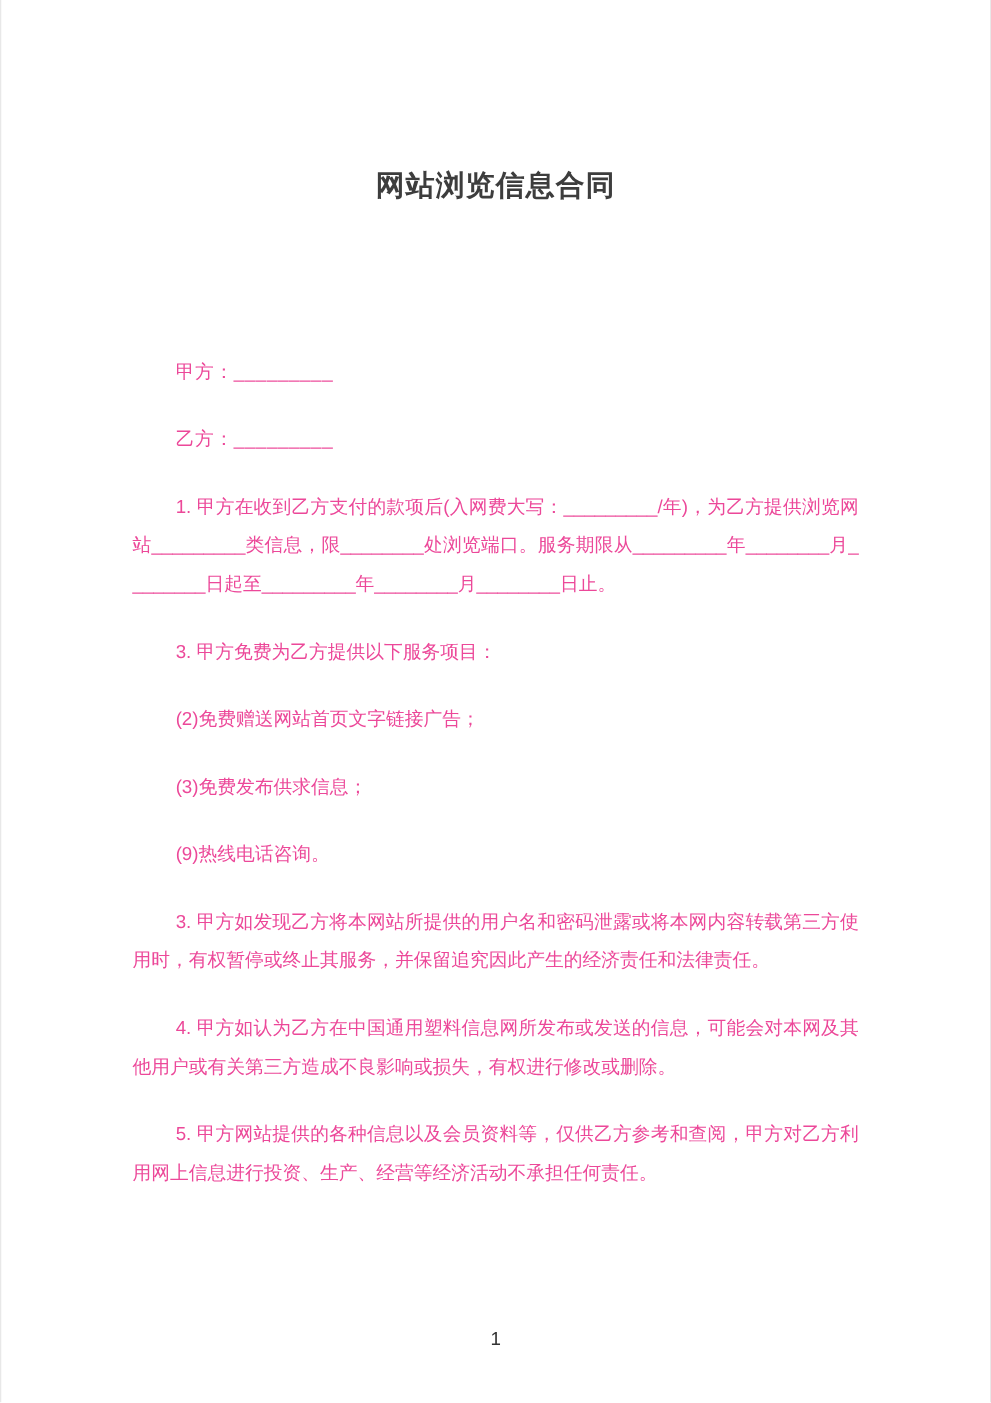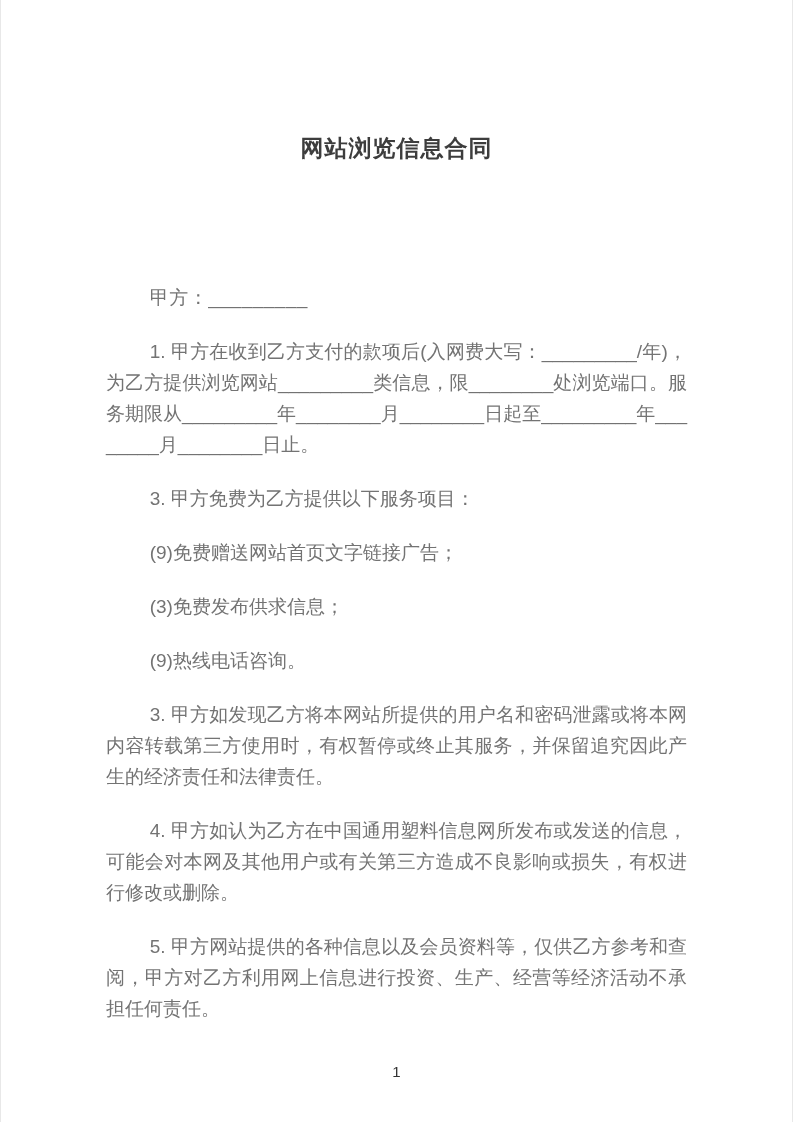--- a/index.html
+++ b/index.html
@@ -22,26 +22,26 @@
   .doc-title {
     text-align: center;
     font-size: 23px;
     font-weight: 700;
     color: #3d3d3d;
     line-height: 32px;
     margin-bottom: 118px;
     letter-spacing: 1px;
   }
   .para {
-    font-size: 19px;
+    font-size: 15px;
     line-height: 31px;
     margin-bottom: 23px;
     text-indent: 2.3em;
     text-align: justify;
-    color: #737373;
+    color: #ec4899;
     word-break: break-all;
   }
   .field {
     letter-spacing: 0.5px;
   }
   .heading {
     font-weight: 400;
   }
   .page-number {
     position: absolute;
@@ -56,27 +56,28 @@
 </style>
 </head>
 <body>
 
 <div class="page">
 
   <h1 class="doc-title">网站浏览信息合同</h1>
 
   <p class="para field">甲方：_________</p>
 
+  <p class="para field">乙方：_________</p>
 
 
   <p class="para">1. 甲方在收到乙方支付的款项后(入网费大写：_________/年)，为乙方提供浏览网站_________类信息，限________处浏览端口。服务期限从_________年________月________日起至_________年________月________日止。</p>
 
   <p class="para">3. 甲方免费为乙方提供以下服务项目：</p>
 
-  <p class="para">(9)免费赠送网站首页文字链接广告；</p>
+  <p class="para">(2)免费赠送网站首页文字链接广告；</p>
 
   <p class="para">(3)免费发布供求信息；</p>
 
   <p class="para">(9)热线电话咨询。</p>
 
   <p class="para">3. 甲方如发现乙方将本网站所提供的用户名和密码泄露或将本网内容转载第三方使用时，有权暂停或终止其服务，并保留追究因此产生的经济责任和法律责任。</p>
 
   <p class="para">4. 甲方如认为乙方在中国通用塑料信息网所发布或发送的信息，可能会对本网及其他用户或有关第三方造成不良影响或损失，有权进行修改或删除。</p>
 
   <p class="para">5. 甲方网站提供的各种信息以及会员资料等，仅供乙方参考和查阅，甲方对乙方利用网上信息进行投资、生产、经营等经济活动不承担任何责任。</p>

